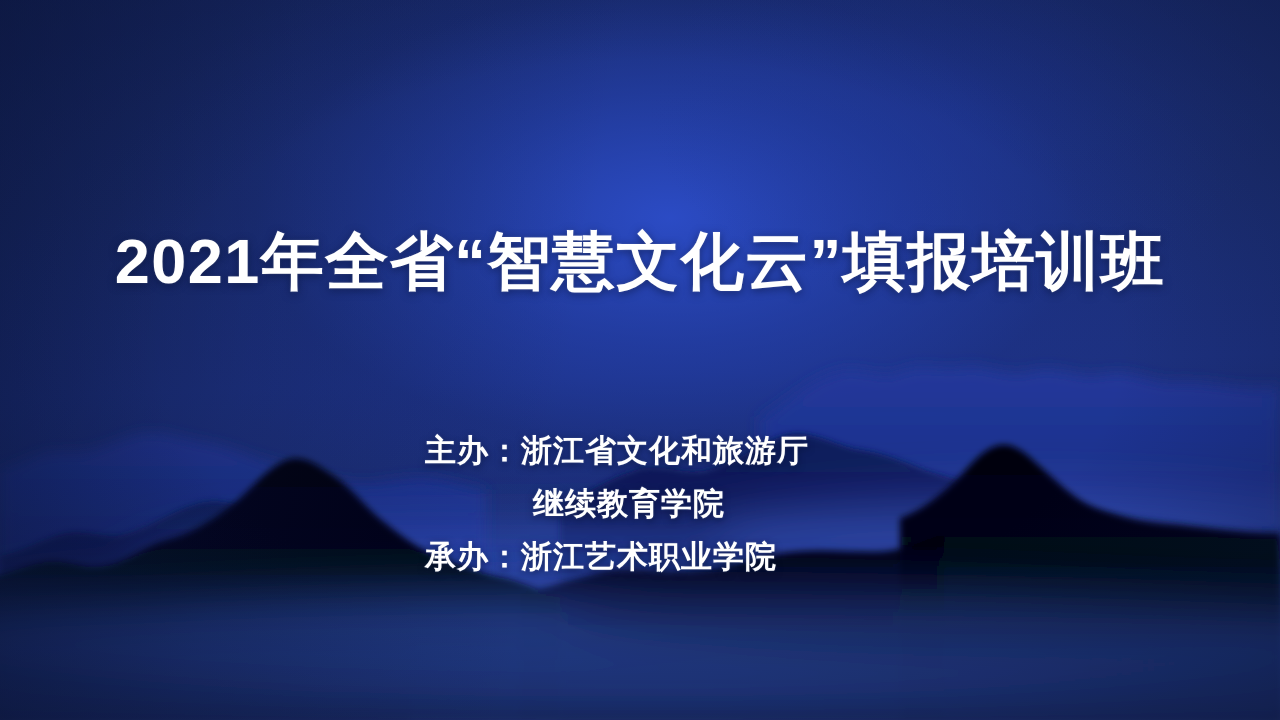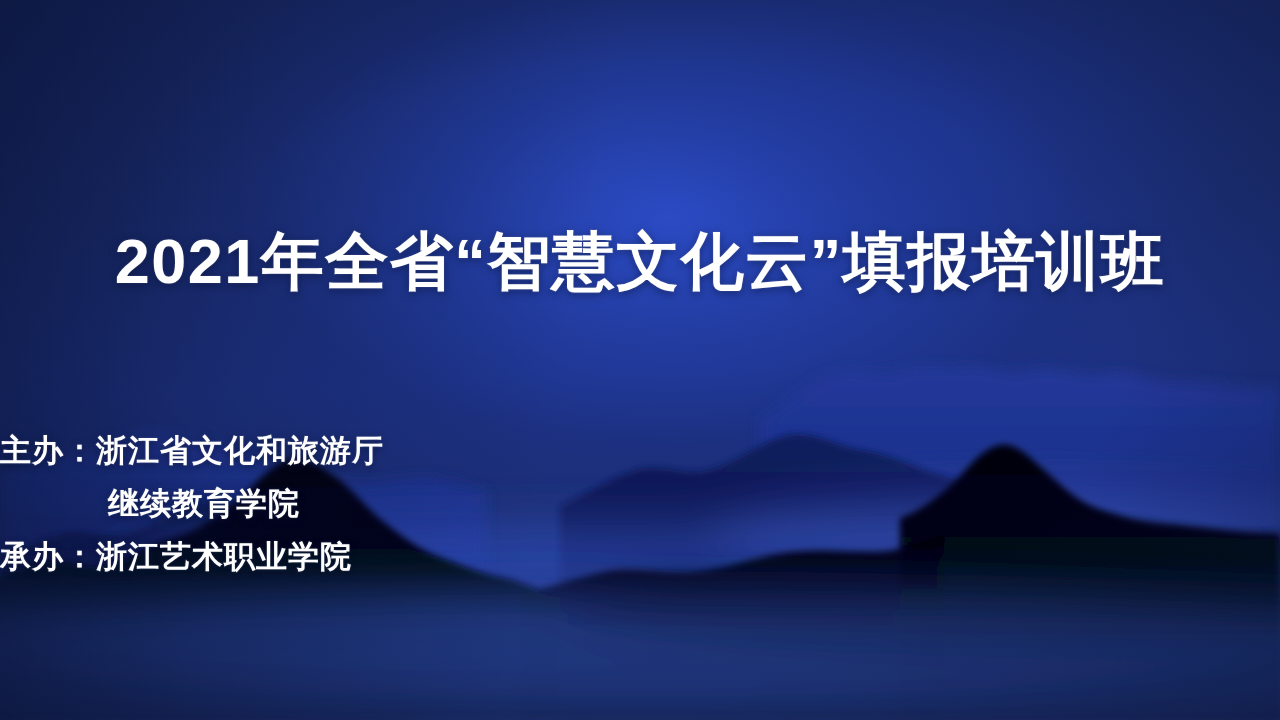--- a/index.html
+++ b/index.html
@@ -97,21 +97,21 @@
   }
 
   .subtitle-wrap {
     position: absolute;
     left: 0;
     right: 0;
     top: 424px;
     z-index: 20;
     display: flex;
     flex-direction: column;
-    align-items: flex-start;
+    align-items: center;
   }
   .subtitle-block {
     width: 430px;
     text-align: left;
   }
   .sub-line {
     color: #ffffff;
     font-size: 31px;
     line-height: 53px;
     font-weight: 700;

